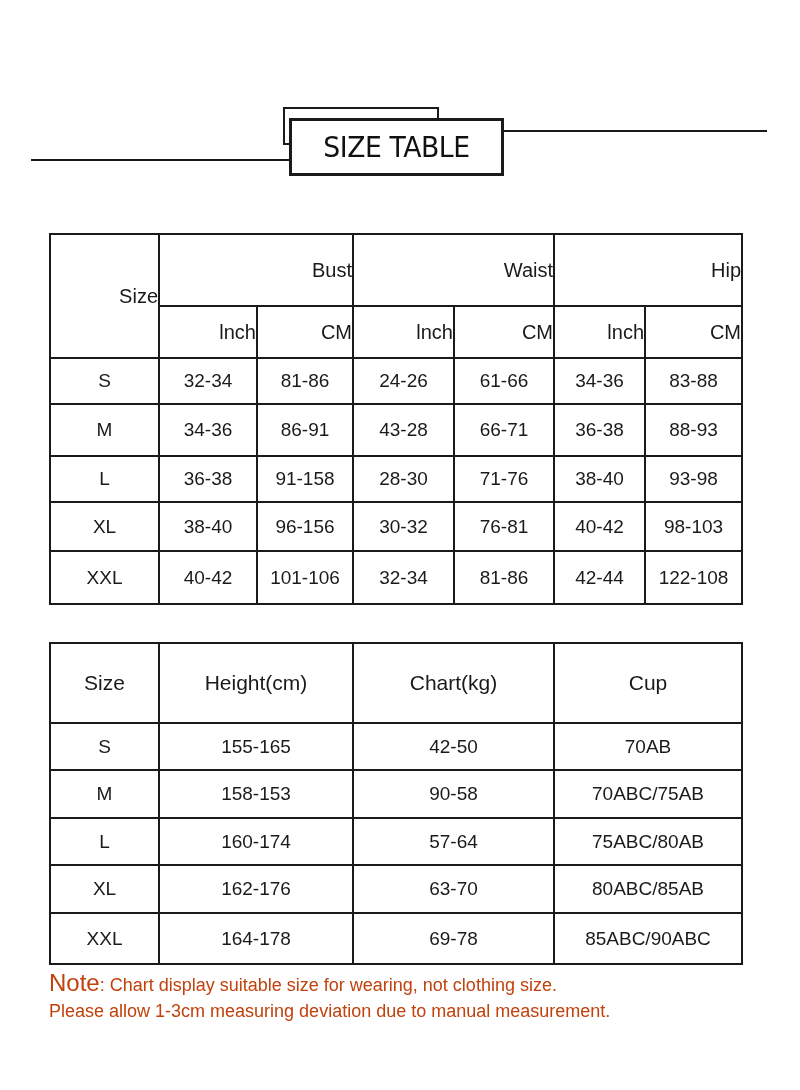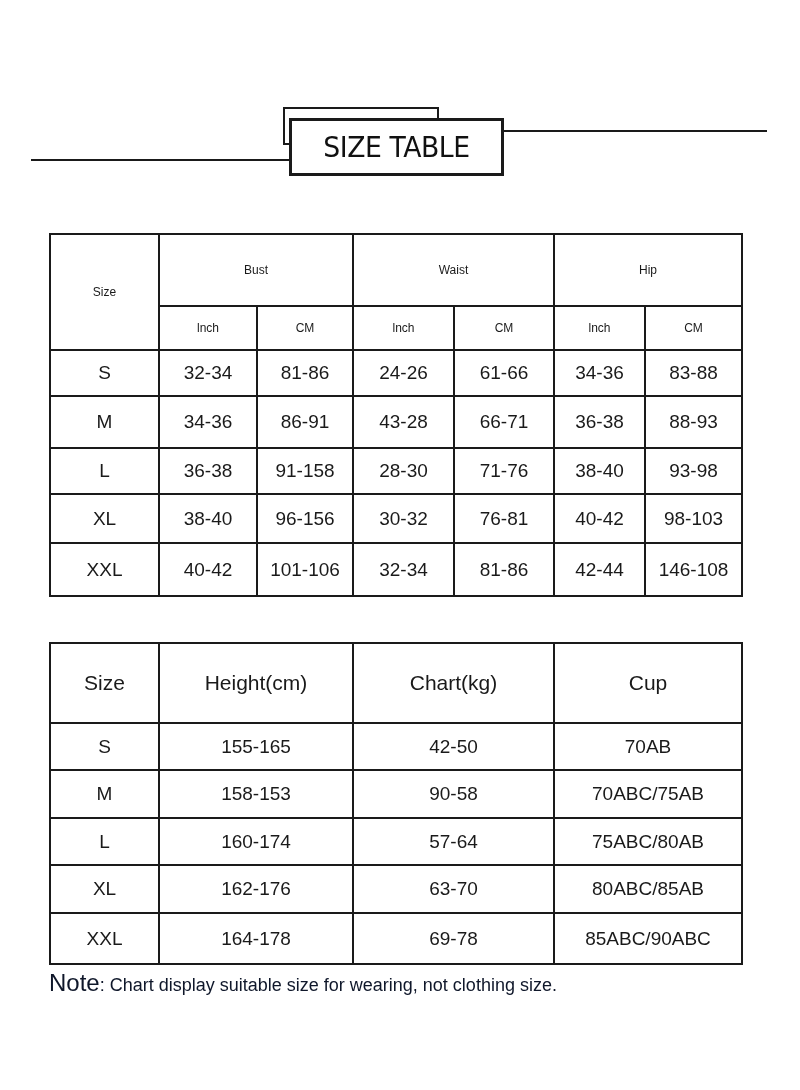--- a/index.html
+++ b/index.html
@@ -14,33 +14,33 @@
     .line-left { position: absolute; left: 31px; top: 159px; width: 289px; height: 2px; background: #1a1a1a; }
     .line-right { position: absolute; left: 476px; top: 130px; width: 291px; height: 2px; background: #1a1a1a; }
     .title { position: absolute; left: 290px; top: 122px; width: 213px; height: 50px;
              display: flex; align-items: center; justify-content: center;
              font-family: "DejaVu Sans", sans-serif; font-size: 29px; letter-spacing: -0.5px;
              color: #111; transform: scaleX(0.92); }
 
     table { position: absolute; border-collapse: collapse; table-layout: fixed; }
     td, th { border: 2px solid #1a1a1a; text-align: center; vertical-align: middle;
              font-weight: normal; font-size: 19px; color: #1a1a1a; padding: 0; }
-    th { font-size: 12px; }
+    th { font-size: 20px; text-align: right; }
 
     #table1 { left: 49px; top: 233px; width: 692px; }
     #table1 .r-head1 { height: 72px; }
-    #table1 .r-head2 { height: 44px; }
+    #table1 .r-head2 { height: 52px; }
     #table1 .r-data td { height: 44px; }
 
     #table2 { left: 49px; top: 642px; width: 692px; }
     #table2 .r-head td { height: 78px; font-size: 21px; }
     #table2 .r-data td { height: 45px; }
 
     .note { position: absolute; left: 49px; top: 970px; font-size: 18px; line-height: 26px;
-            font-family: "Liberation Sans", sans-serif; color: #0f172a; }
+            font-family: "Liberation Sans", sans-serif; color: #c2410c; }
     .note-label { font-size: 24px; }
   </style>
 </head>
 <body>
 
 <div class="deco-back"></div>
 <div class="line-left"></div>
 <div class="line-right"></div>
 <div class="deco-front"></div>
 <div class="title">SIZE TABLE</div>
@@ -106,21 +106,21 @@
     <td>40-42</td>
     <td>98-103</td>
   </tr>
   <tr class="r-data" style="height:53px">
     <td>XXL</td>
     <td>40-42</td>
     <td>101-106</td>
     <td>32-34</td>
     <td>81-86</td>
     <td>42-44</td>
-    <td>146-108</td>
+    <td>122-108</td>
   </tr>
 </tbody>
   </table>
 
 <table id="table2">
   <colgroup>
     <col style="width:109px">
       <col style="width:194px">
       <col style="width:201px">
       <col style="width:188px">
@@ -160,13 +160,14 @@
     <td>XXL</td>
     <td>164-178</td>
     <td>69-78</td>
     <td>85ABC/90ABC</td>
   </tr>
 </tbody>
   </table>
 
 <div class="note">
   <div><span class="note-label">Note</span><span>: Chart display suitable size for wearing, not clothing size.</span></div>
+  <div>Please allow 1-3cm measuring deviation due to manual measurement.</div>
 </div>
 
 </body></html>

